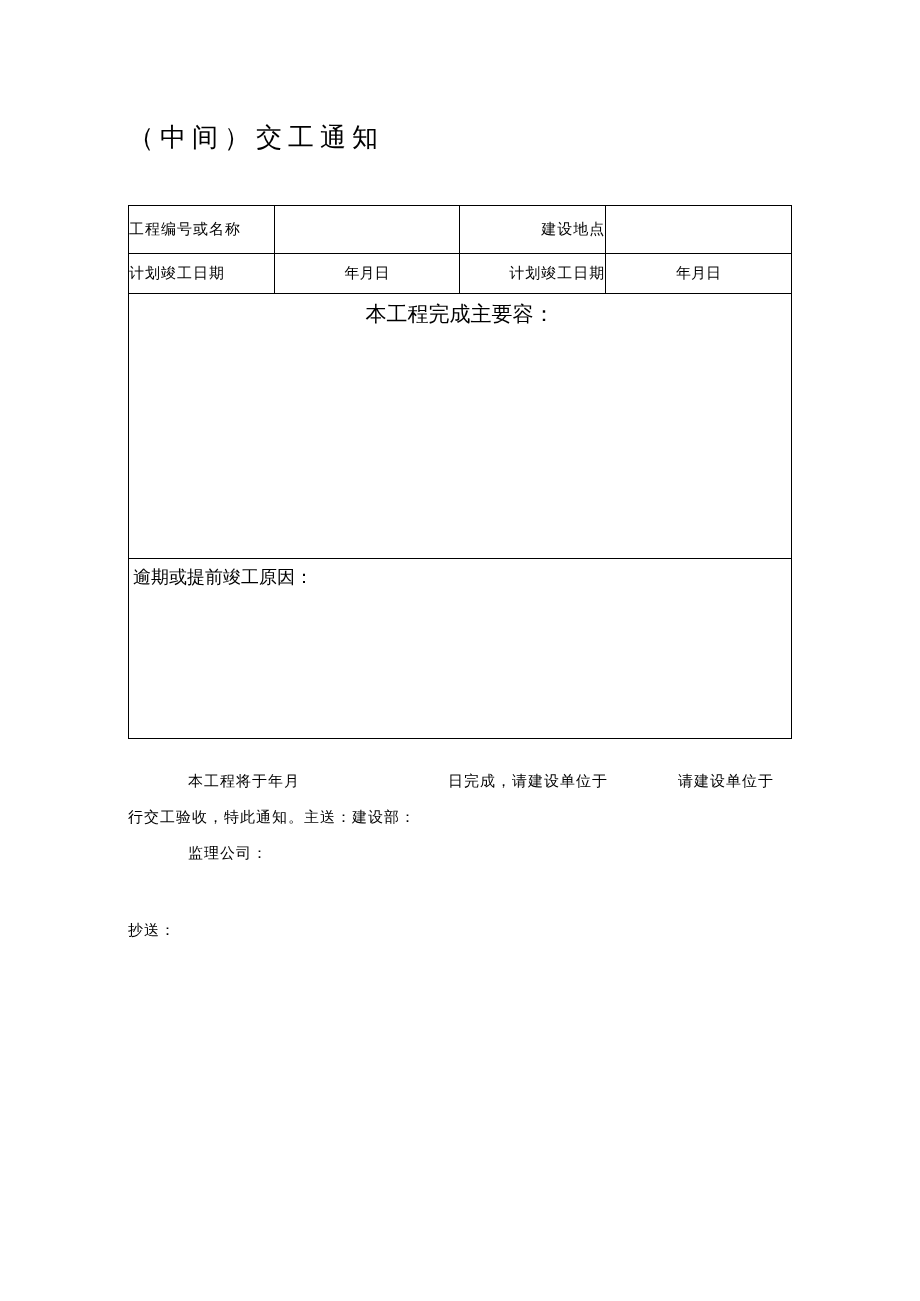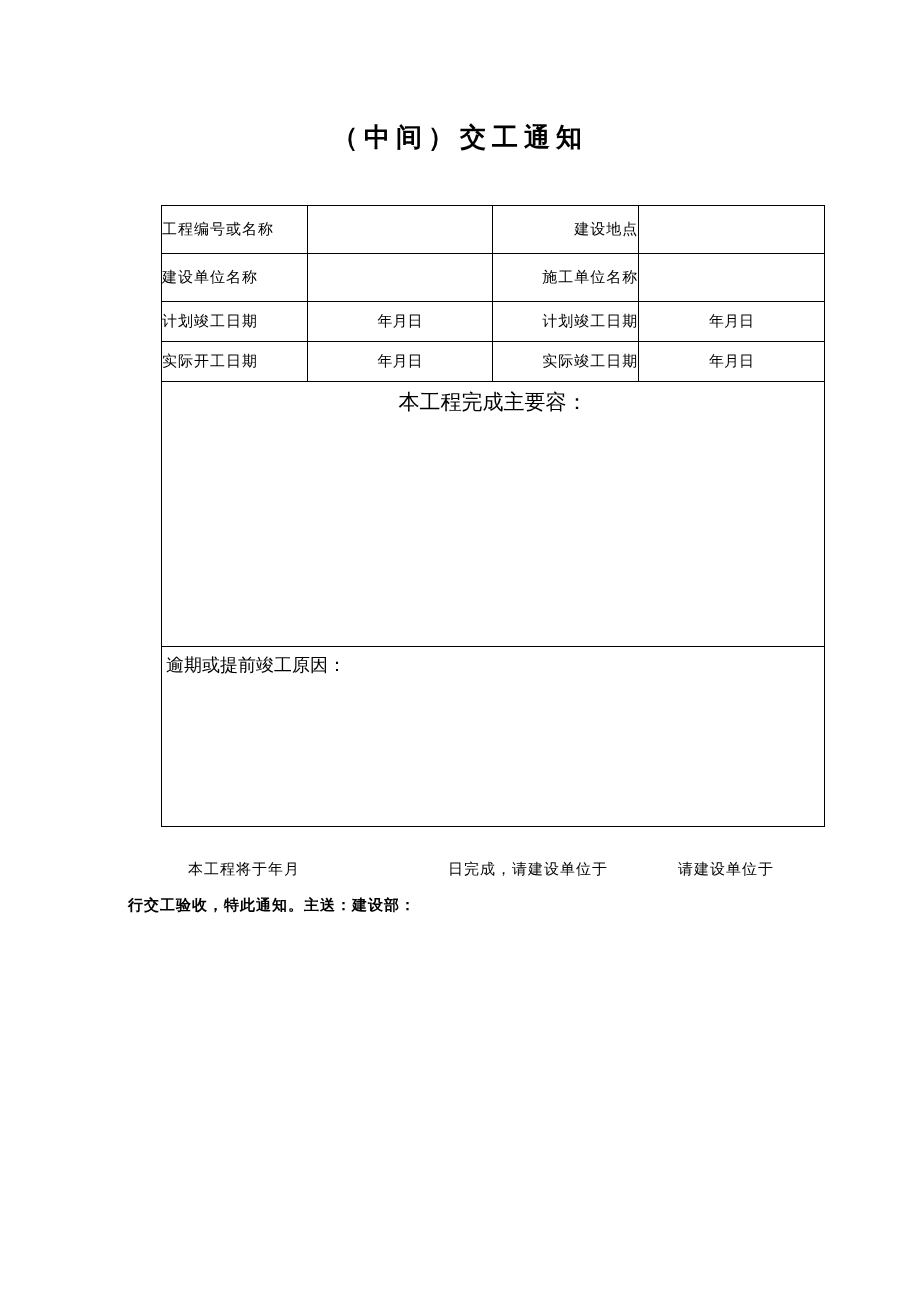--- a/index.html
+++ b/index.html
@@ -12,31 +12,30 @@
       background: #ffffff;
       width: 920px;
       height: 1301px;
       padding: 0;
       color: #000;
     }
     .page {
       padding: 120px 128px 0 128px;
     }
     .title {
-      text-align: center;
+      text-align: left;
       font-size: 26px;
       letter-spacing: 6px;
       margin-bottom: 50px;
-      font-weight: bold;
+      font-weight: normal;
     }
     table.form-table {
       border-collapse: collapse;
       width: 100%;
       font-size: 15px;
-      margin-left: 33px;
     }
     table.form-table td {
       border: 1px solid #000;
       padding: 0;
       vertical-align: middle;
     }
     .label-cell {
       width: 145px;
       height: 48px;
       text-align: left;
@@ -77,21 +76,20 @@
     }
     .body-text .line1 {
       display: flex;
       padding-left: 60px;
     }
     .body-text .seg1 { width: 260px; }
     .body-text .seg2 { width: 230px; }
     .body-text .seg3 { flex: 1; }
     .body-text .line2 {
       padding-left: 0;
-      font-weight: bold;
     }
     .body-text .line3 {
       padding-left: 60px;
     }
     .footer-label {
       margin-top: 50px;
       font-size: 15px;
       letter-spacing: 1px;
     }
     .footer-label + .footer-label {
@@ -106,50 +104,40 @@
   <h1 class="title">（中间）交工通知</h1>
 
   <table class="form-table">
     <tbody>
         <tr>
       <td class="label-cell">工程编号或名称</td>
       <td class="value-cell"></td>
       <td class="label-cell center">建设地点</td>
       <td class="value-cell"></td>
     </tr>
-    <tr>
-      <td class="label-cell">建设单位名称</td>
-      <td class="value-cell"></td>
-      <td class="label-cell center">施工单位名称</td>
-      <td class="value-cell"></td>
-    </tr>
     <tr class="row-small">
       <td class="label-cell">计划竣工日期</td>
       <td class="value-cell">年月日</td>
       <td class="label-cell center">计划竣工日期</td>
-      <td class="value-cell">年月日</td>
-    </tr>
-    <tr class="row-small">
-      <td class="label-cell">实际开工日期</td>
-      <td class="value-cell">年月日</td>
-      <td class="label-cell center">实际竣工日期</td>
       <td class="value-cell">年月日</td>
     </tr>
     <tr>
       <td colspan="4" class="big-cell">本工程完成主要容：</td>
     </tr>
     <tr>
       <td colspan="4" class="big-cell-2">逾期或提前竣工原因：</td>
     </tr>
   </tbody>
     </table>
 
   <div class="body-text">
     <div class="line1">
       <span class="seg1">本工程将于年月</span>
       <span class="seg2">日完成，请建设单位于</span>
       <span class="seg3">请建设单位于</span>
     </div>
     <div class="line2">行交工验收，特此通知。主送：建设部：</div>
+    <div class="line3">监理公司：</div>
   </div>
 
+  <div class="footer-label">抄送：</div>
 
 </div>
 
 </body></html>

